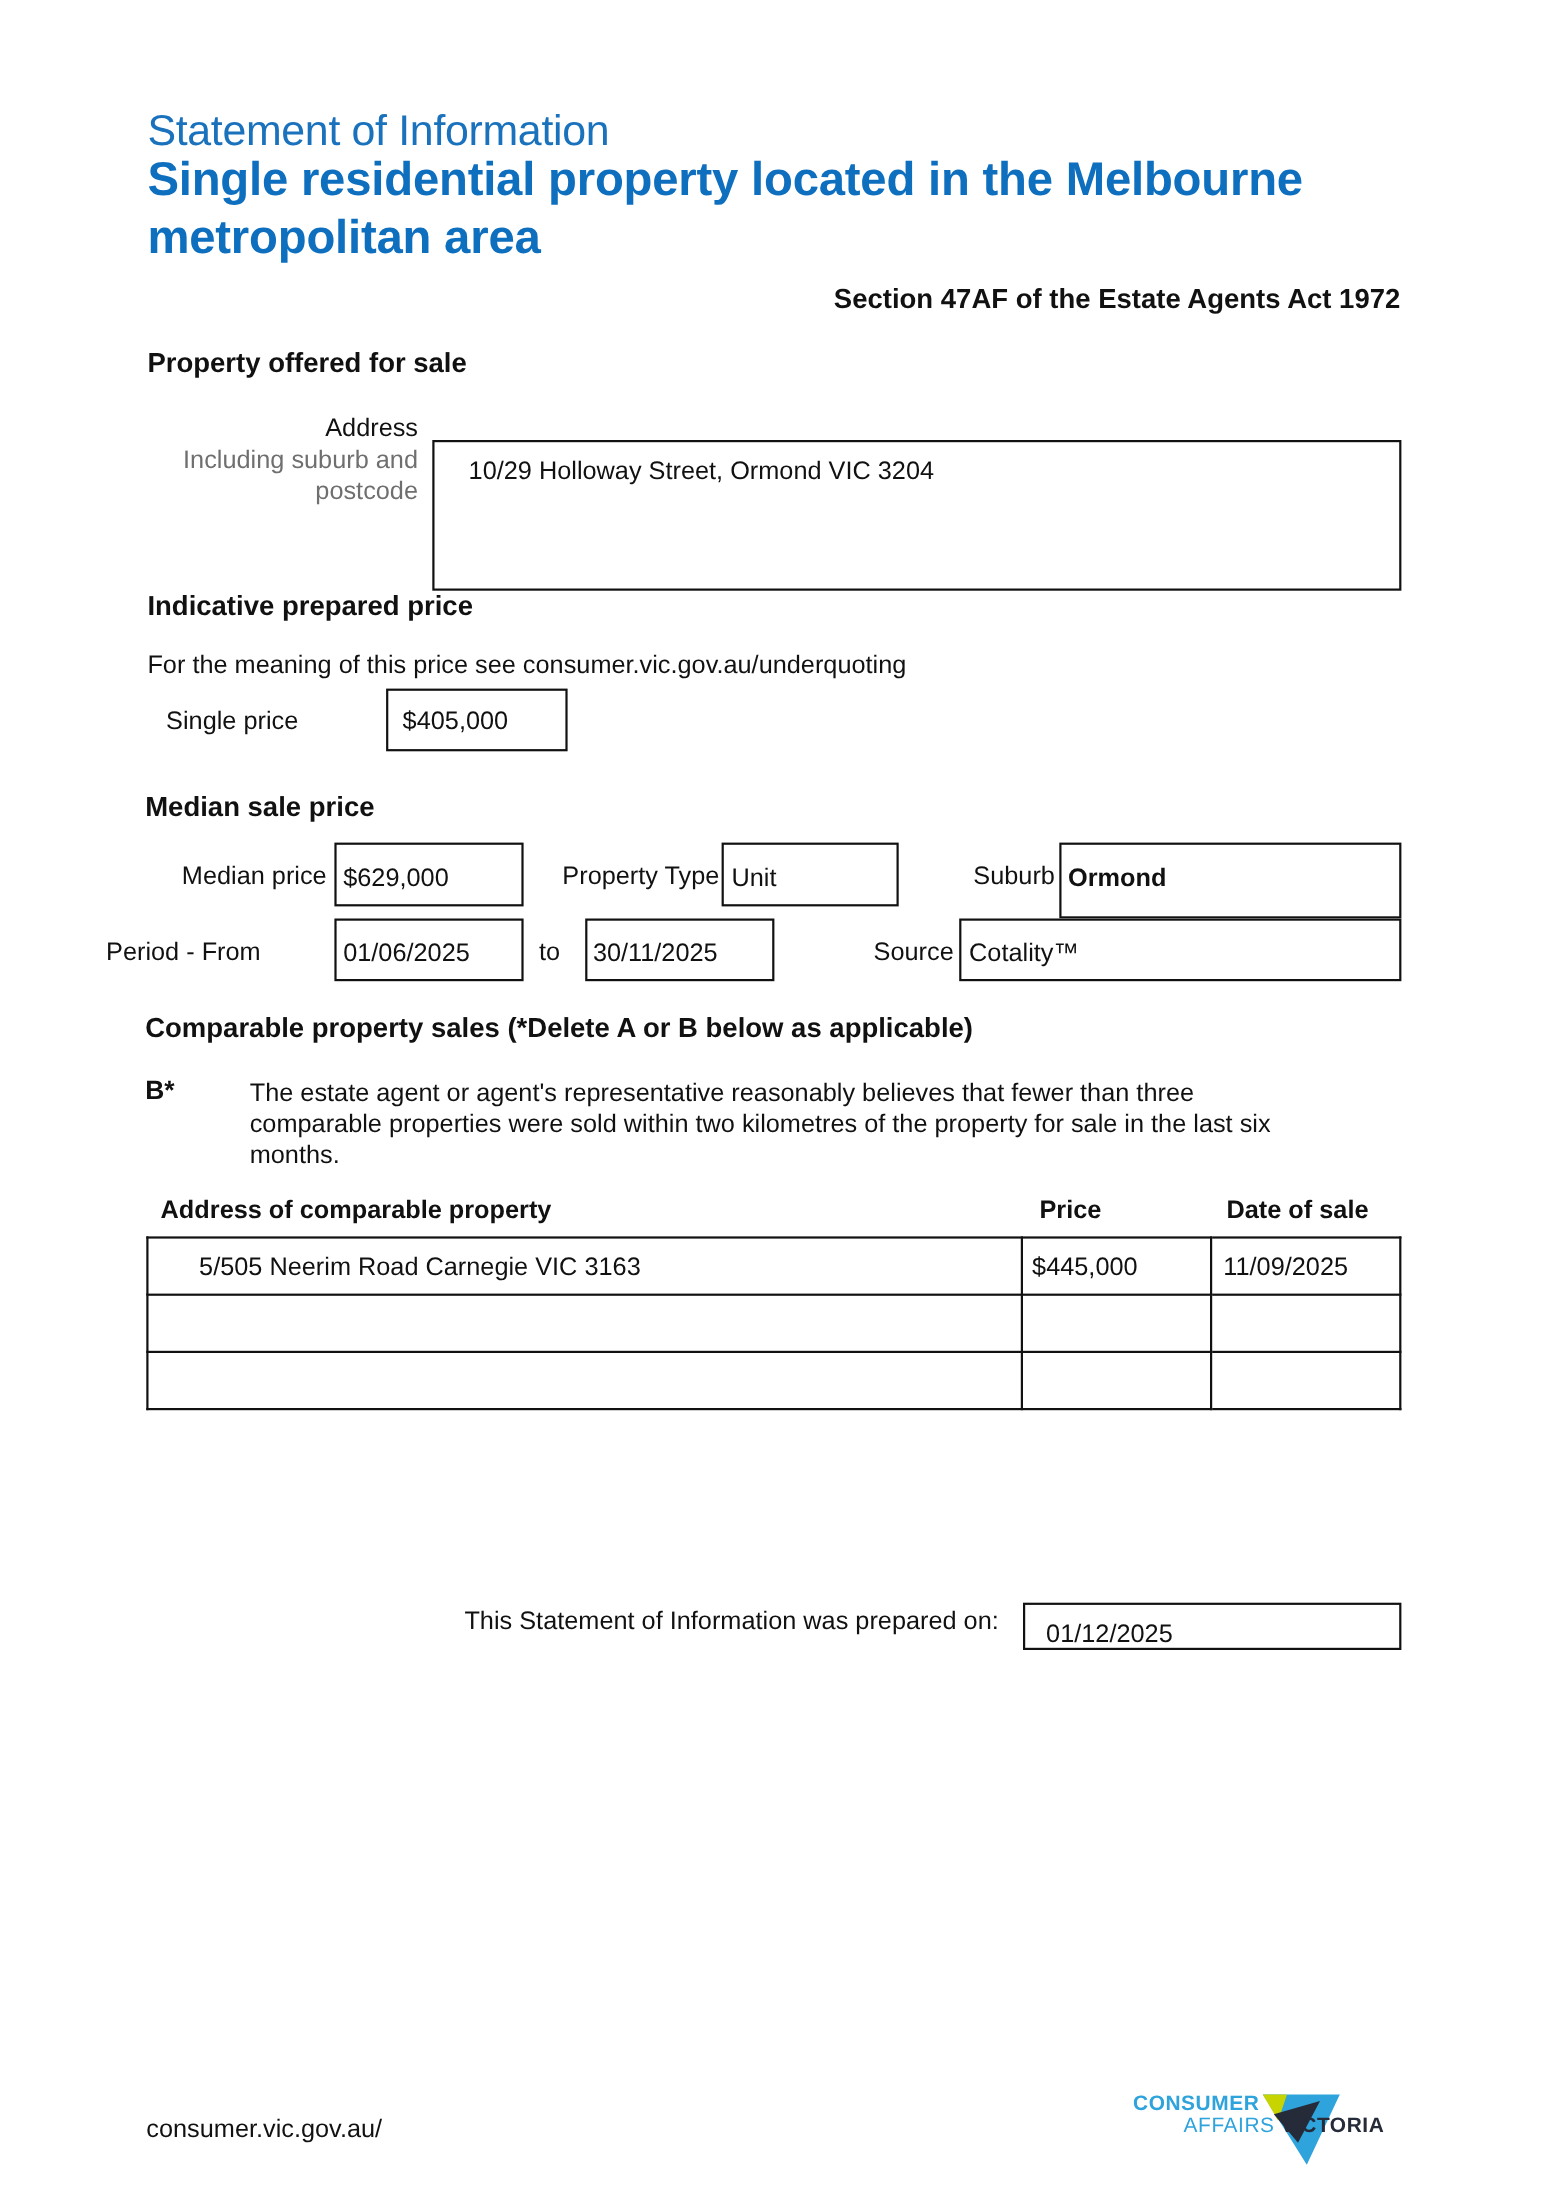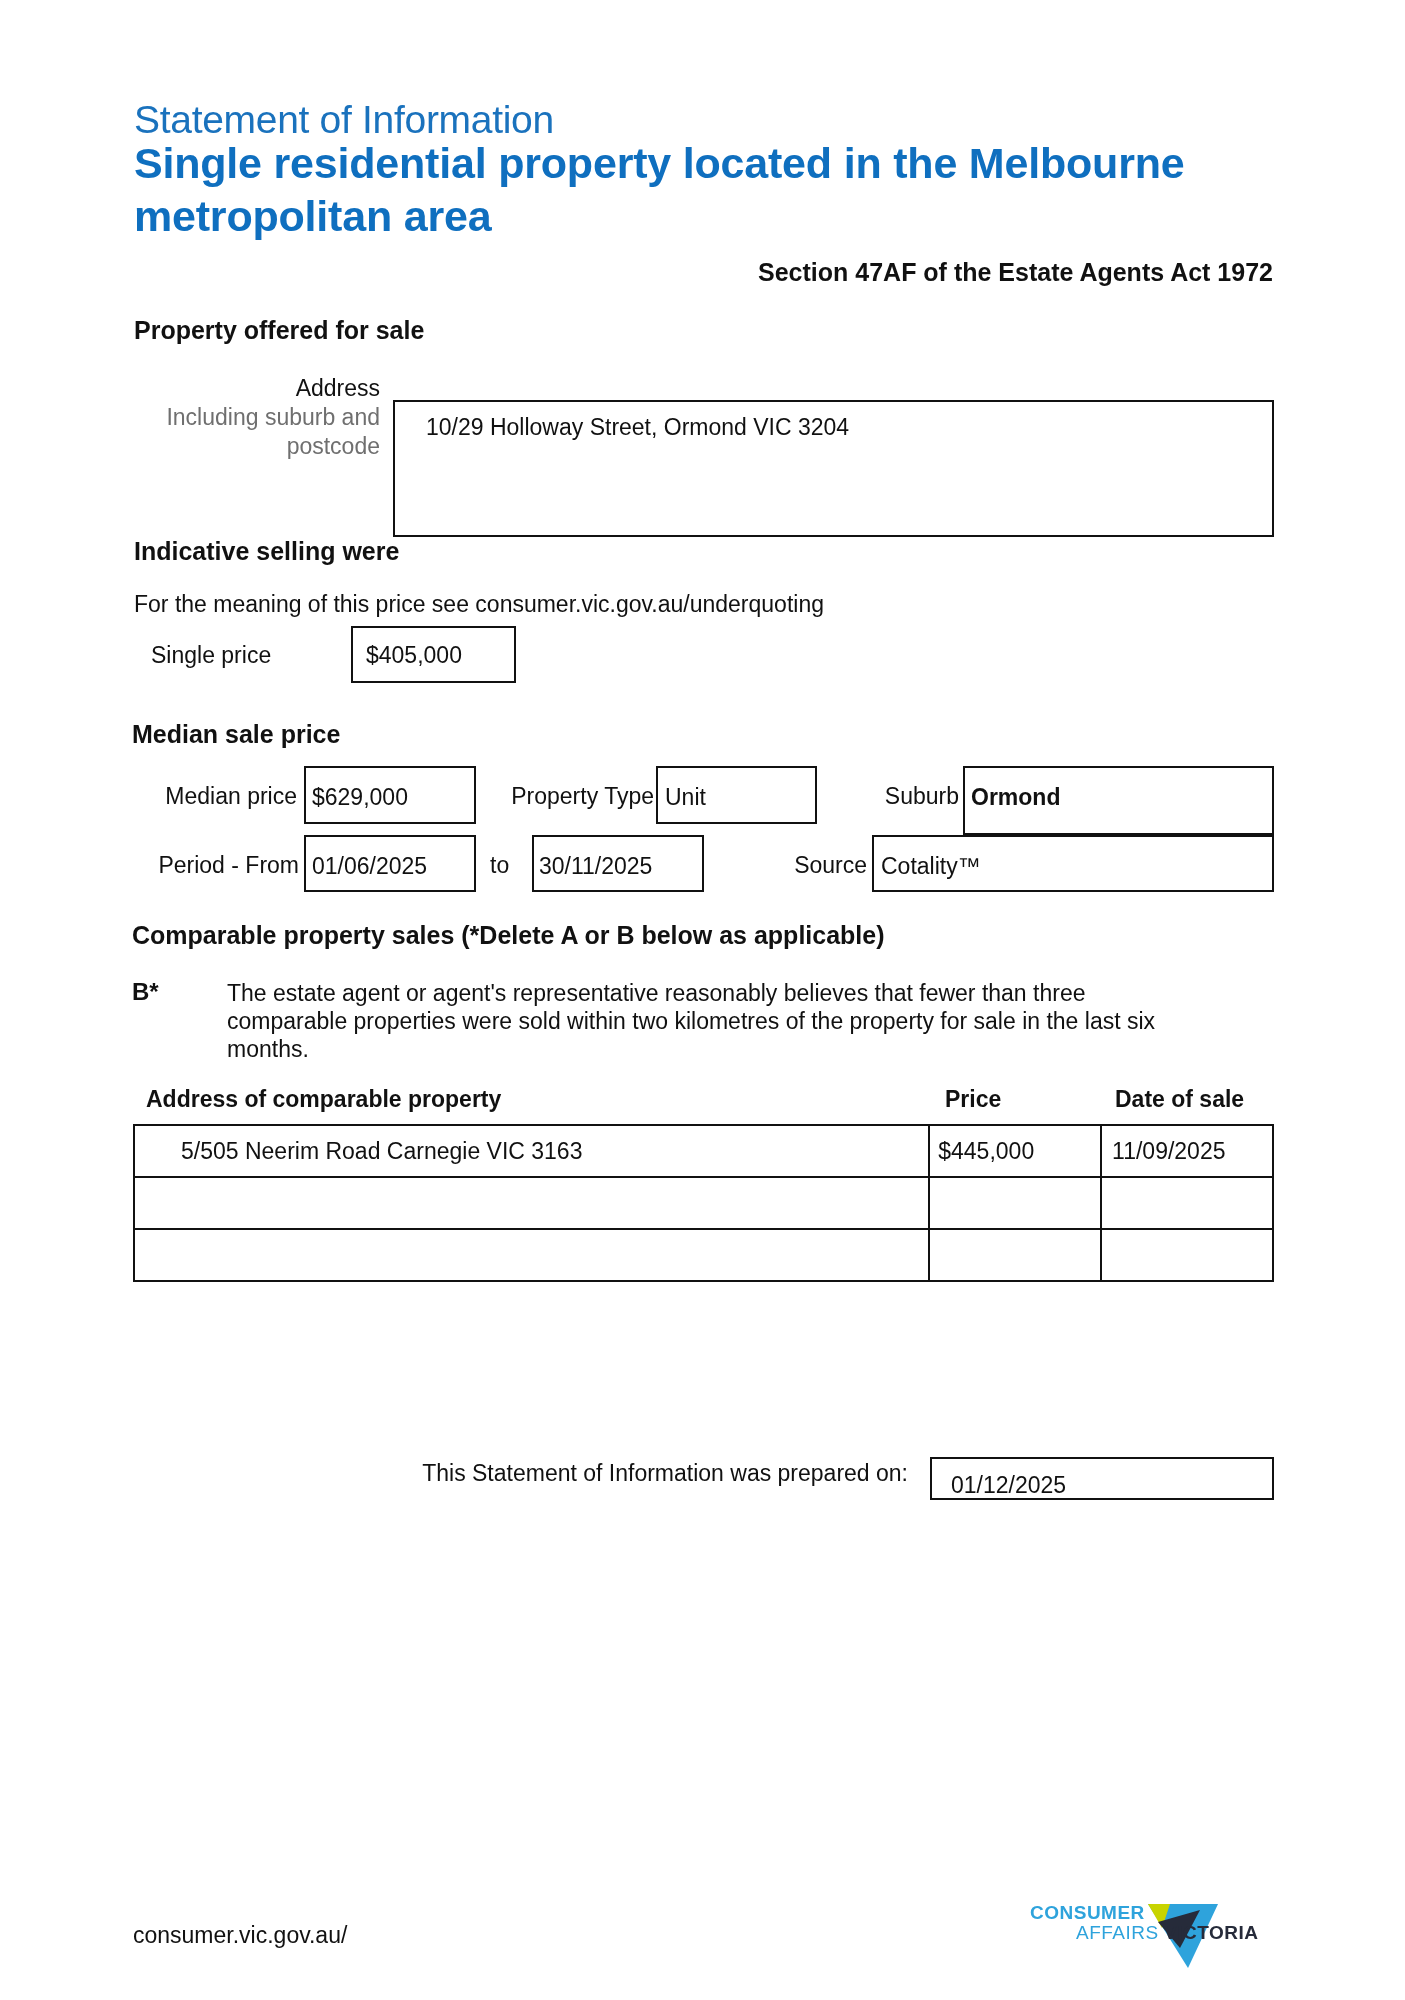--- a/index.html
+++ b/index.html
@@ -26,21 +26,21 @@
 <div class="abs act">Section 47AF of the Estate Agents Act 1972</div>
 
 <div class="abs h2" style="top:316px;">Property offered for sale</div>
 <div class="abs lbl" style="right:1025px; top:375px;">Address</div>
 <div class="abs lbl grey" style="right:1025px; top:404px;">Including suburb and</div>
 <div class="abs lbl grey" style="right:1025px; top:433px;">postcode</div>
 <div class="box" style="left:393px; top:372px; width:881px; height:137px;margin-top:28px;">
   <span class="val" style="left:31px; top:12px;">10/29 Holloway Street, Ormond VIC 3204</span>
 </div>
 
-<div class="abs h2" style="top:537px;">Indicative selling were</div>
+<div class="abs h2" style="top:537px;">Indicative prepared price</div>
 <div class="abs lbl" style="left:134px; top:591px;">For the meaning of this price see consumer.vic.gov.au/underquoting</div>
 <div class="abs lbl" style="left:151px; top:642px;">Single price</div>
 <div class="box" style="left:323px; top:626px; width:165px; height:57px;margin-left:28px;">
   <span class="val" style="left:13px; top:14px;">$405,000</span>
 </div>
 
 <div class="abs h2" style="top:720px; left:132px;">Median sale price</div>
 
 <div class="abs lbl" style="right:1108px; top:783px;">Median price</div>
 <div class="box" style="left:304px; top:766px; width:172px; height:58px;">
@@ -50,21 +50,21 @@
 <div class="abs lbl" style="right:751px; top:783px;">Property Type</div>
 <div class="box" style="left:656px; top:766px; width:161px; height:58px;">
   <span class="val" style="left:7px; top:16px;">Unit</span>
 </div>
 
 <div class="abs lbl" style="right:446px; top:783px;">Suburb</div>
 <div class="box" style="left:963px; top:766px; width:311px; height:69px;font-weight:bold;">
   <span class="val" style="left:6px; top:16px;">Ormond</span>
 </div>
 
-<div class="abs lbl" style="right:1106px; top:852px;margin-left:20px;">Period - From</div>
+<div class="abs lbl" style="right:1168px; top:852px;margin-left:20px;">Period - From</div>
 <div class="box" style="left:304px; top:835px; width:172px; height:57px;">
   <span class="val" style="left:6px; top:16px;">01/06/2025</span>
 </div>
 
 <div class="abs lbl" style="left:490px; top:852px;">to</div>
 <div class="box" style="left:532px; top:835px; width:172px; height:57px;">
   <span class="val" style="left:5px; top:16px;">30/11/2025</span>
 </div>
 
 <div class="abs lbl" style="right:538px; top:852px;">Source</div>

